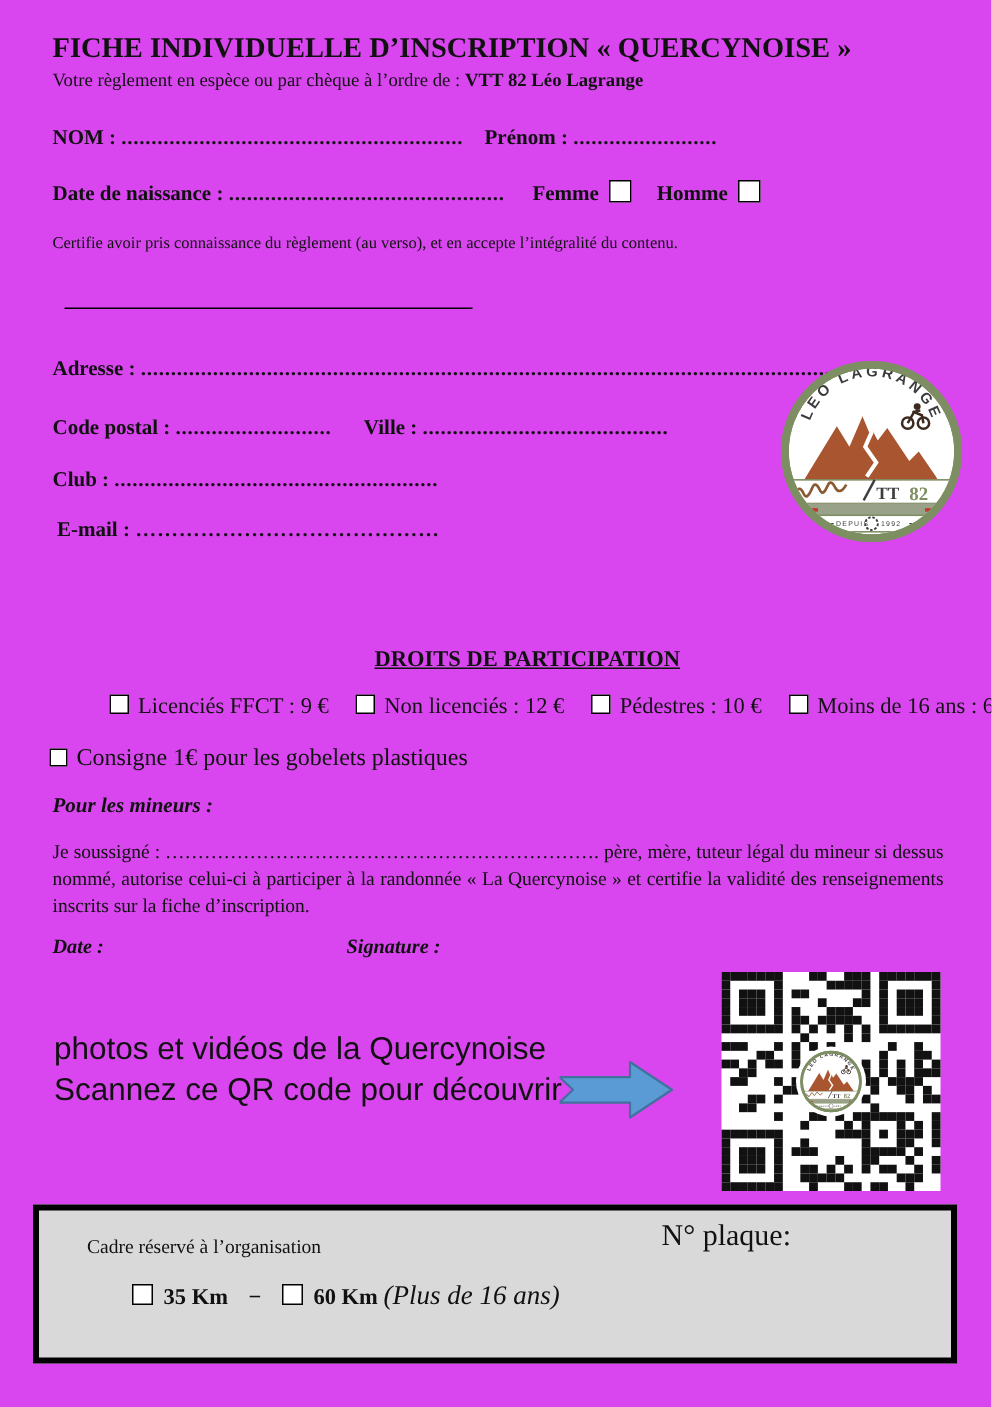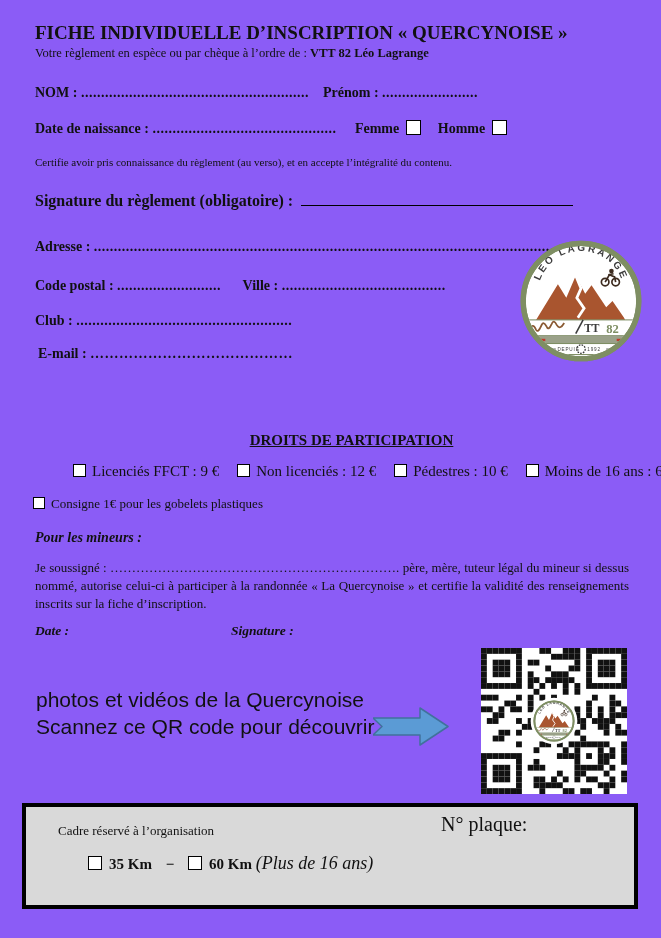--- a/index.html
+++ b/index.html
@@ -2,21 +2,21 @@
 <html lang="fr" style="--arrow-fill: #5B9BD5; --arrow-stroke: #41719C; --box-bg: #D9D9D9; --olive: #7E8E63; --rust: #A9552F; --logo-red: #C0392B; --qr-black: #111111;"><head>
 <meta charset="utf-8">
 <style>
   :root{
     --arrow-fill:#5B9BD5; --arrow-stroke:#41719C; --box-bg:#D9D9D9;
     --olive:#7E8E63; --rust:#A9552F; --logo-red:#C0392B; --qr-black:#111111;
     --ink:#111;
   }
   html,body{margin:0;padding:0;background:#fff;}
   #page{
-    position:relative;width:661px;height:938px;background:#8b5cf6;overflow:hidden;
+    position:relative;width:661px;height:938px;background:#d946ef;overflow:hidden;
     font-family:"Liberation Serif", serif;color:var(--ink);
   }
   .abs{position:absolute;white-space:nowrap;line-height:1.15;}
   .b{font-weight:bold;}
   .i{font-style:italic;}
   .dots{letter-spacing:0.5px;}
   .cb{display:inline-block;background:#fff;border:1.8px solid #000;vertical-align:-2px;}
   .cb14{width:13px;height:13px;margin-left:7px;}
   .cb11{width:11px;height:11px;border-width:1.4px;margin-right:6px;vertical-align:-1px;}
   .cb10{width:10px;height:10px;border-width:1.3px;margin-right:6px;vertical-align:-1px;}
@@ -99,21 +99,21 @@
   <div class="abs fieldrow" style="left:35px;top:120px;">
     <span>Date de naissance :</span>
     <span class="dots">..............................................</span>
     <span style="margin-left:15px;">Femme</span><span class="cb cb14"></span>
     <span style="margin-left:13px;">Homme</span><span class="cb cb14"></span>
   </div>
 
   <div class="abs plain" style="left:35px;top:156px;">Certifie avoir pris connaissance du règlement (au verso), et en accepte l’intégralité du contenu.</div>
 
   <div class="abs b" style="left:35px;top:191px;font-size:16px;">
-    <span>Signature du règlement (obligatoire) :</span><span class="sig-line"></span>
+    <span class="sig-line"></span>
   </div>
 
   <div class="abs fieldrow" style="left:35px;top:239px;">
     <span>Adresse :</span>
     <span class="dots">...................................................................................................................</span>
   </div>
 
   <div class="abs fieldrow" style="left:35px;top:278px;">
     <span>Code postal :</span>
     <span class="dots">..........................</span>
@@ -140,21 +140,21 @@
 
   <div class="abs fees-head" style="top:432px;">DROITS DE PARTICIPATION</div>
 
   <div class="abs fees-row" style="left:33px;top:463px;">
     <span><span class="cb cb11"></span><span>Licenciés FFCT : 9 €</span></span>
     <span><span class="cb cb11"></span><span>Non licenciés : 12 €</span></span>
     <span><span class="cb cb11"></span><span>Pédestres : 10 €</span></span>
     <span><span class="cb cb11"></span><span>Moins de 16 ans : 6 €</span></span>
   </div>
 
-  <div class="abs" style="left:33px;top:497px;font-size:13px;">
+  <div class="abs" style="left:33px;top:497px;font-size:16px;">
     <span class="cb cb10"></span><span>Consigne 1€ pour les gobelets plastiques</span>
   </div>
 
   <div class="abs b i" style="left:35px;top:530px;font-size:14px;">Pour les mineurs :</div>
   <div class="abs minors-par" style="left:35px;top:559px;">Je soussigné : …………………………………………………………. père, mère, tuteur légal du mineur si dessus nommé, autorise celui-ci à participer à la randonnée « La Quercynoise » et certifie la validité des renseignements inscrits sur la fiche d’inscription.</div>
   <div class="abs b i" style="left:35px;top:623px;font-size:13.5px;">Date :</div>
   <div class="abs b i" style="left:231px;top:623px;font-size:13.5px;">Signature :</div>
 
   <div class="abs scan-text" style="left:36px;top:686px;">
     <div>photos et vidéos de la Quercynoise</div>

